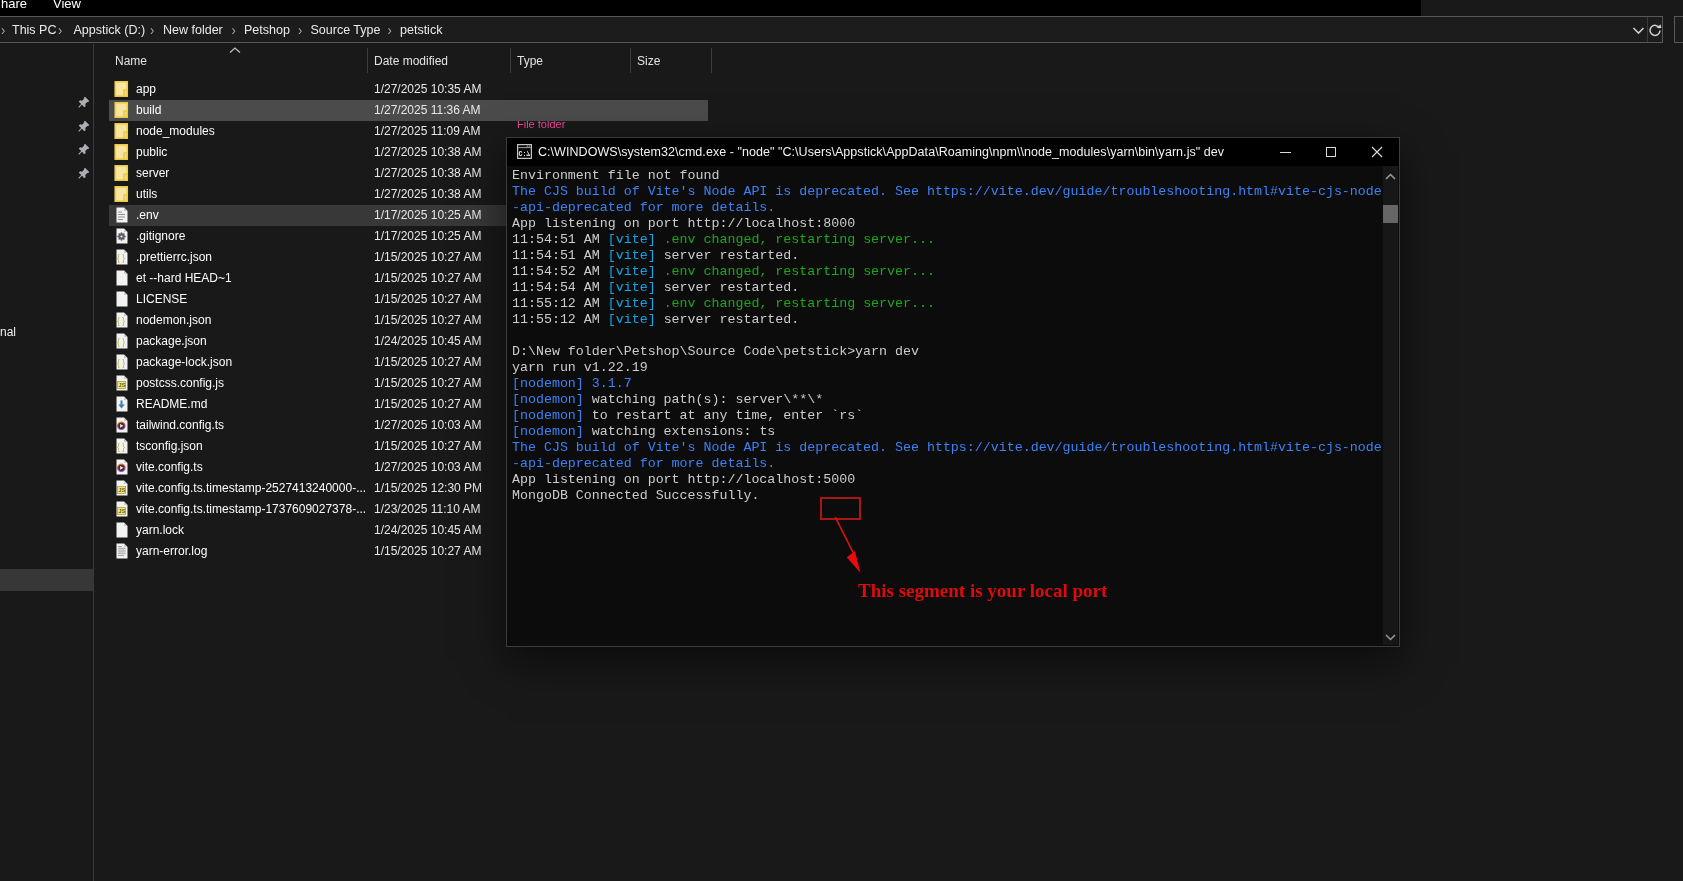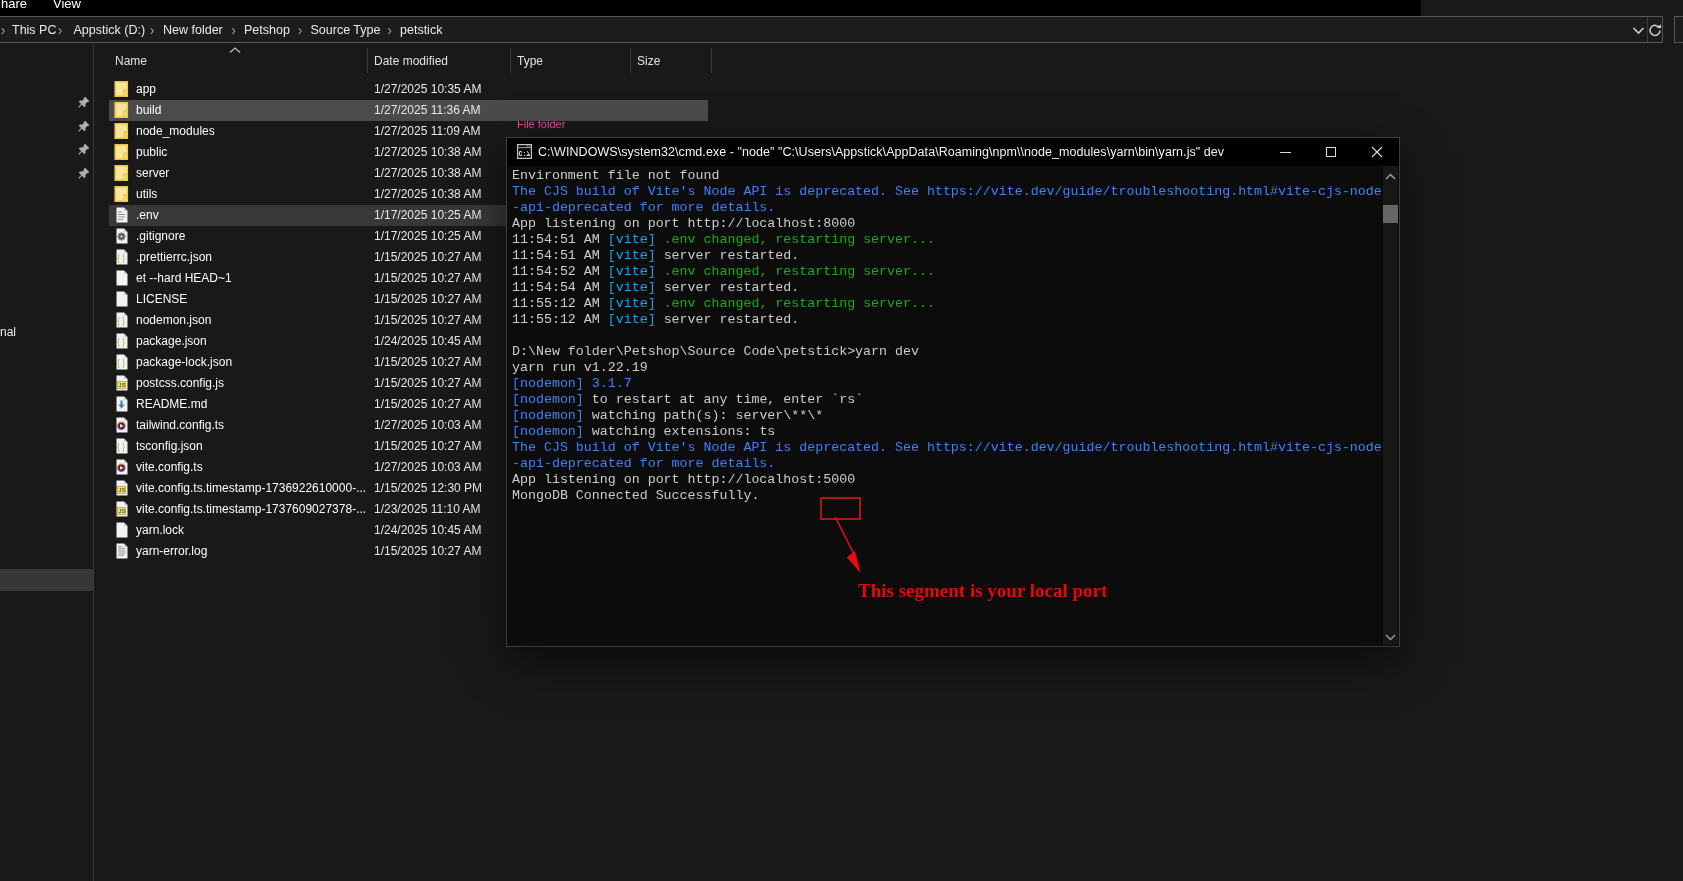--- a/index.html
+++ b/index.html
@@ -248,21 +248,21 @@
         <use href="#i-docvid"></use>
       </svg>
     <span class="row-name">vite.config.ts</span>
     <span class="row-date">1/27/2025 10:03 AM</span>
     <span class="row-type"></span>
   </div>
     <div class="row" style="top:478px;">
     <svg class="ic" width="16" height="16">
         <use href="#i-docjs"></use>
       </svg>
-    <span class="row-name">vite.config.ts.timestamp-1736922610000-...</span>
+    <span class="row-name">vite.config.ts.timestamp-2527413240000-...</span>
     <span class="row-date">1/15/2025 12:30 PM</span>
     <span class="row-type"></span>
   </div>
     <div class="row" style="top:499px;">
     <svg class="ic" width="16" height="16">
         <use href="#i-docjs"></use>
       </svg>
     <span class="row-name">vite.config.ts.timestamp-1737609027378-...</span>
     <span class="row-date">1/23/2025 11:10 AM</span>
     <span class="row-type"></span>
@@ -310,22 +310,22 @@
       <div class="conline">11:54:51 AM <span class="c">[vite]</span> <span class="g">.env changed, restarting server...</span></div>
       <div class="conline">11:54:51 AM <span class="c">[vite]</span> server restarted.</div>
       <div class="conline">11:54:52 AM <span class="c">[vite]</span> <span class="g">.env changed, restarting server...</span></div>
       <div class="conline">11:54:54 AM <span class="c">[vite]</span> server restarted.</div>
       <div class="conline">11:55:12 AM <span class="c">[vite]</span> <span class="g">.env changed, restarting server...</span></div>
       <div class="conline">11:55:12 AM <span class="c">[vite]</span> server restarted.</div>
       <div class="conline"> </div>
       <div class="conline">D:\New folder\Petshop\Source Code\petstick&gt;yarn dev</div>
       <div class="conline">yarn run v1.22.19</div>
       <div class="conline"><span class="y">[nodemon] 3.1.7</span></div>
+      <div class="conline"><span class="y">[nodemon]</span> watching path(s): server\**\*</div>
       <div class="conline"><span class="y">[nodemon]</span> to restart at any time, enter `rs`</div>
-      <div class="conline"><span class="y">[nodemon]</span> watching path(s): server\**\*</div>
       <div class="conline"><span class="y">[nodemon]</span> watching extensions: ts</div>
       <div class="conline"><span class="y">The CJS build of Vite's Node API is deprecated. See https://vite.dev/guide/troubleshooting.html#vite-cjs-node</span></div>
       <div class="conline"><span class="y">-api-deprecated for more details.</span></div>
       <div class="conline">App listening on port http://localhost:5000</div>
       <div class="conline">MongoDB Connected Successfully.</div>
     </div>
     <div id="scroll">
       <svg style="position:absolute;left:2px;top:7px;" width="11" height="8" viewBox="0 0 11 8">
         <path d="M1 6 L5.5 1.5 L10 6" stroke="#9a9a9a" stroke-width="1.5" fill="none"></path>
       </svg>

